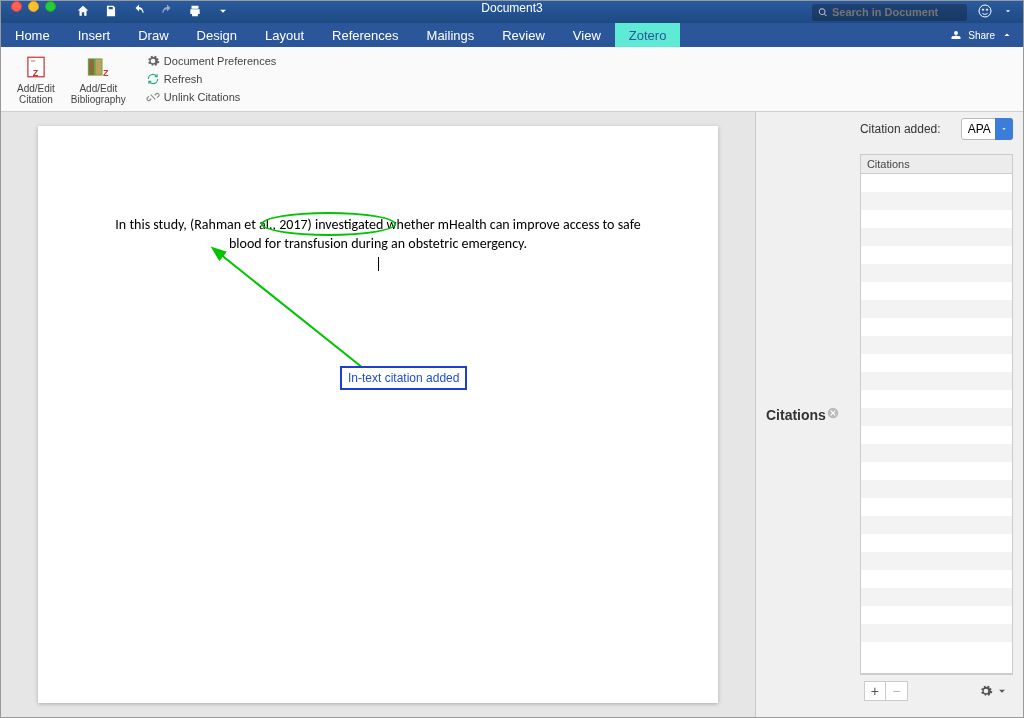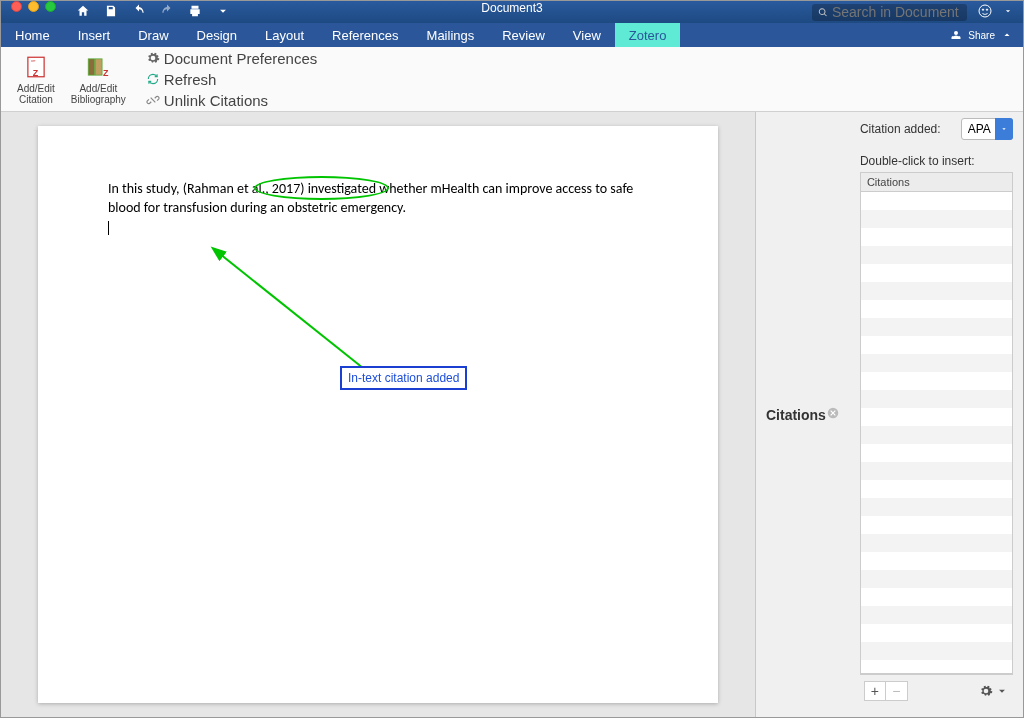--- a/index.html
+++ b/index.html
@@ -10,39 +10,39 @@
 .tl { width: 11px; height: 11px; border-radius: 50%; }
 .tl.red { background: #ff5f56; border: 0.5px solid #e0443e; }
 .tl.yellow { background: #ffbd2e; border: 0.5px solid #dea123; }
 .tl.green { background: #27c93f; border: 0.5px solid #1aab29; }
 .titlebar-icons { display: flex; gap: 14px; align-items: center; padding-left: 10px; }
 .titlebar-icons svg { width: 14px; height: 14px; fill: #fff; }
 .doc-title { position: absolute; left: 50%; transform: translateX(-50%); color: #fff; font-size: 12px; }
 .title-right { margin-left: auto; display: flex; align-items: center; padding-right: 10px; gap: 10px; }
 .search-box { display: flex; align-items: center; background: rgba(0,0,0,0.25); border-radius: 3px; padding: 2px 6px; width: 155px; height: 17px; }
 .search-box svg { width: 11px; height: 11px; fill: #ccc; margin-right: 4px; }
-.search-box input { background: transparent; border: none; color: #ccc; font-size: 14px; width: 100%; outline: none; }
+.search-box input { background: transparent; border: none; color: #ccc; font-size: 11px; width: 100%; outline: none; font-weight: bold; }
 .smiley svg { width: 16px; height: 16px; stroke: #fff; fill: none; }
 
 .menubar { height: 24px; background: #2b579a; display: flex; align-items: center; }
 .menubar .tab { color: #fff; font-size: 13px; padding: 0 14px; height: 100%; display: flex; align-items: center; cursor: pointer; position: relative; }
 .menubar .tab.active { background: #5eead4; color: #2b579a; }
 .menu-right { margin-left: auto; display: flex; align-items: center; color: #fff; padding-right: 10px; gap: 6px; font-size: 10px; }
 .menu-right svg { width: 12px; height: 12px; fill: #fff; }
 
 .ribbon { height: 65px; background: #fafafa; border-bottom: 1px solid #d0d0d0; display: flex; align-items: center; padding: 4px 8px; }
 .ribbon-btn { display: flex; flex-direction: column; align-items: center; justify-content: center; padding: 2px 8px; height: 100%; cursor: pointer; font-size: 10px; color: #444; }
 .ribbon-btn .ico { width: 28px; height: 28px; display: flex; align-items: center; justify-content: center; margin-bottom: 2px; }
 .ribbon-small-list { display: flex; flex-direction: column; gap: 2px; margin-left: 8px; }
-.ribbon-small { display: flex; align-items: center; gap: 4px; font-size: 15px; color: #444; cursor: pointer; padding: 1px 4px; }
+.ribbon-small { display: flex; align-items: center; gap: 4px; font-size: 11px; color: #444; cursor: pointer; padding: 1px 4px; }
 .ribbon-small .ico { width: 14px; height: 14px; display:flex; align-items:center; justify-content:center; }
 
 .workspace { position: absolute; top: 111px; left: 0; right: 0; bottom: 0; display: flex; background: #e6e6e6; }
 .doc-area { flex: 1; display: flex; justify-content: center; overflow: hidden; background: #e6e6e6; padding: 14px; }
-.page { width: 680px; height: 100%; background: #fff; box-shadow: 0 1px 4px rgba(0,0,0,0.25); position: relative; padding: 54px 70px; }
+.page { width: 680px; height: 100%; background: #fff; box-shadow: 0 1px 4px rgba(0,0,0,0.25); position: relative; padding: 90px 70px; text-align: center; }
 .doc-text { font-family: "Calibri", Arial, sans-serif; font-size: 14px; color: #000; line-height: 1.35; }
 .citation-highlight { position: relative; }
 .ellipse-mark { position: absolute; border: 2px solid #00c400; border-radius: 50%; width: 135px; height: 24px; left: 71px; top: -4px; pointer-events: none; }
 .cursor-line { display:inline-block; width:1px; height:14px; background:#000; vertical-align: text-bottom; }
 
 .callout-box { position: absolute; border: 2px solid #1a3fd1; color: #1d4ed8; font-size: 12px; padding: 3px 6px; background: #fff; left: 302px; top: 240px; }
 .arrow-svg { position: absolute; left: 170px; top: 116px; pointer-events: none; }
 
 .side-panel { width: 268px; background: #f0f0f0; border-left: 1px solid #c8c8c8; display: flex; }
 .panel-header { display: flex; align-items: center; padding: 8px 10px; font-size: 14px; font-weight: 600; color: #333; }
@@ -224,21 +224,20 @@
           <select class="style-select">
             <option>APA</option>
           </select>
           <span class="arrow">
               <svg viewBox="0 0 24 24">
                 <path d="M7 10l5 5 5-5z"></path>
               </svg>
             </span>
         </div>
       </div>
-      <div class="hint">Double-click to insert:</div>
       <div class="cit-table">
         <div class="cit-head">Citations</div>
         <div class="cit-rows"></div>
       </div>
       <div class="panel-footer">
         <div class="pf-btn">+</div>
         <div class="pf-btn" style="color:#bbb">−</div>
         <div class="pf-gear">
           <svg viewBox="0 0 24 24">
               <path d="M12 8a4 4 0 100 8 4 4 0 000-8zm9 4l2 1-1 3-2-.5a8 8 0 01-1.5 1.5l.5 2-3 1-1-2h-2l-1 2-3-1 .5-2A8 8 0 017 16.5L5 17l-1-3 2-1v-2L4 10l1-3 2 .5A8 8 0 018.5 6L8 4l3-1 1 2h2l1-2 3 1-.5 2A8 8 0 0118.5 7.5L20.5 7l1 3-2 1z"></path>

